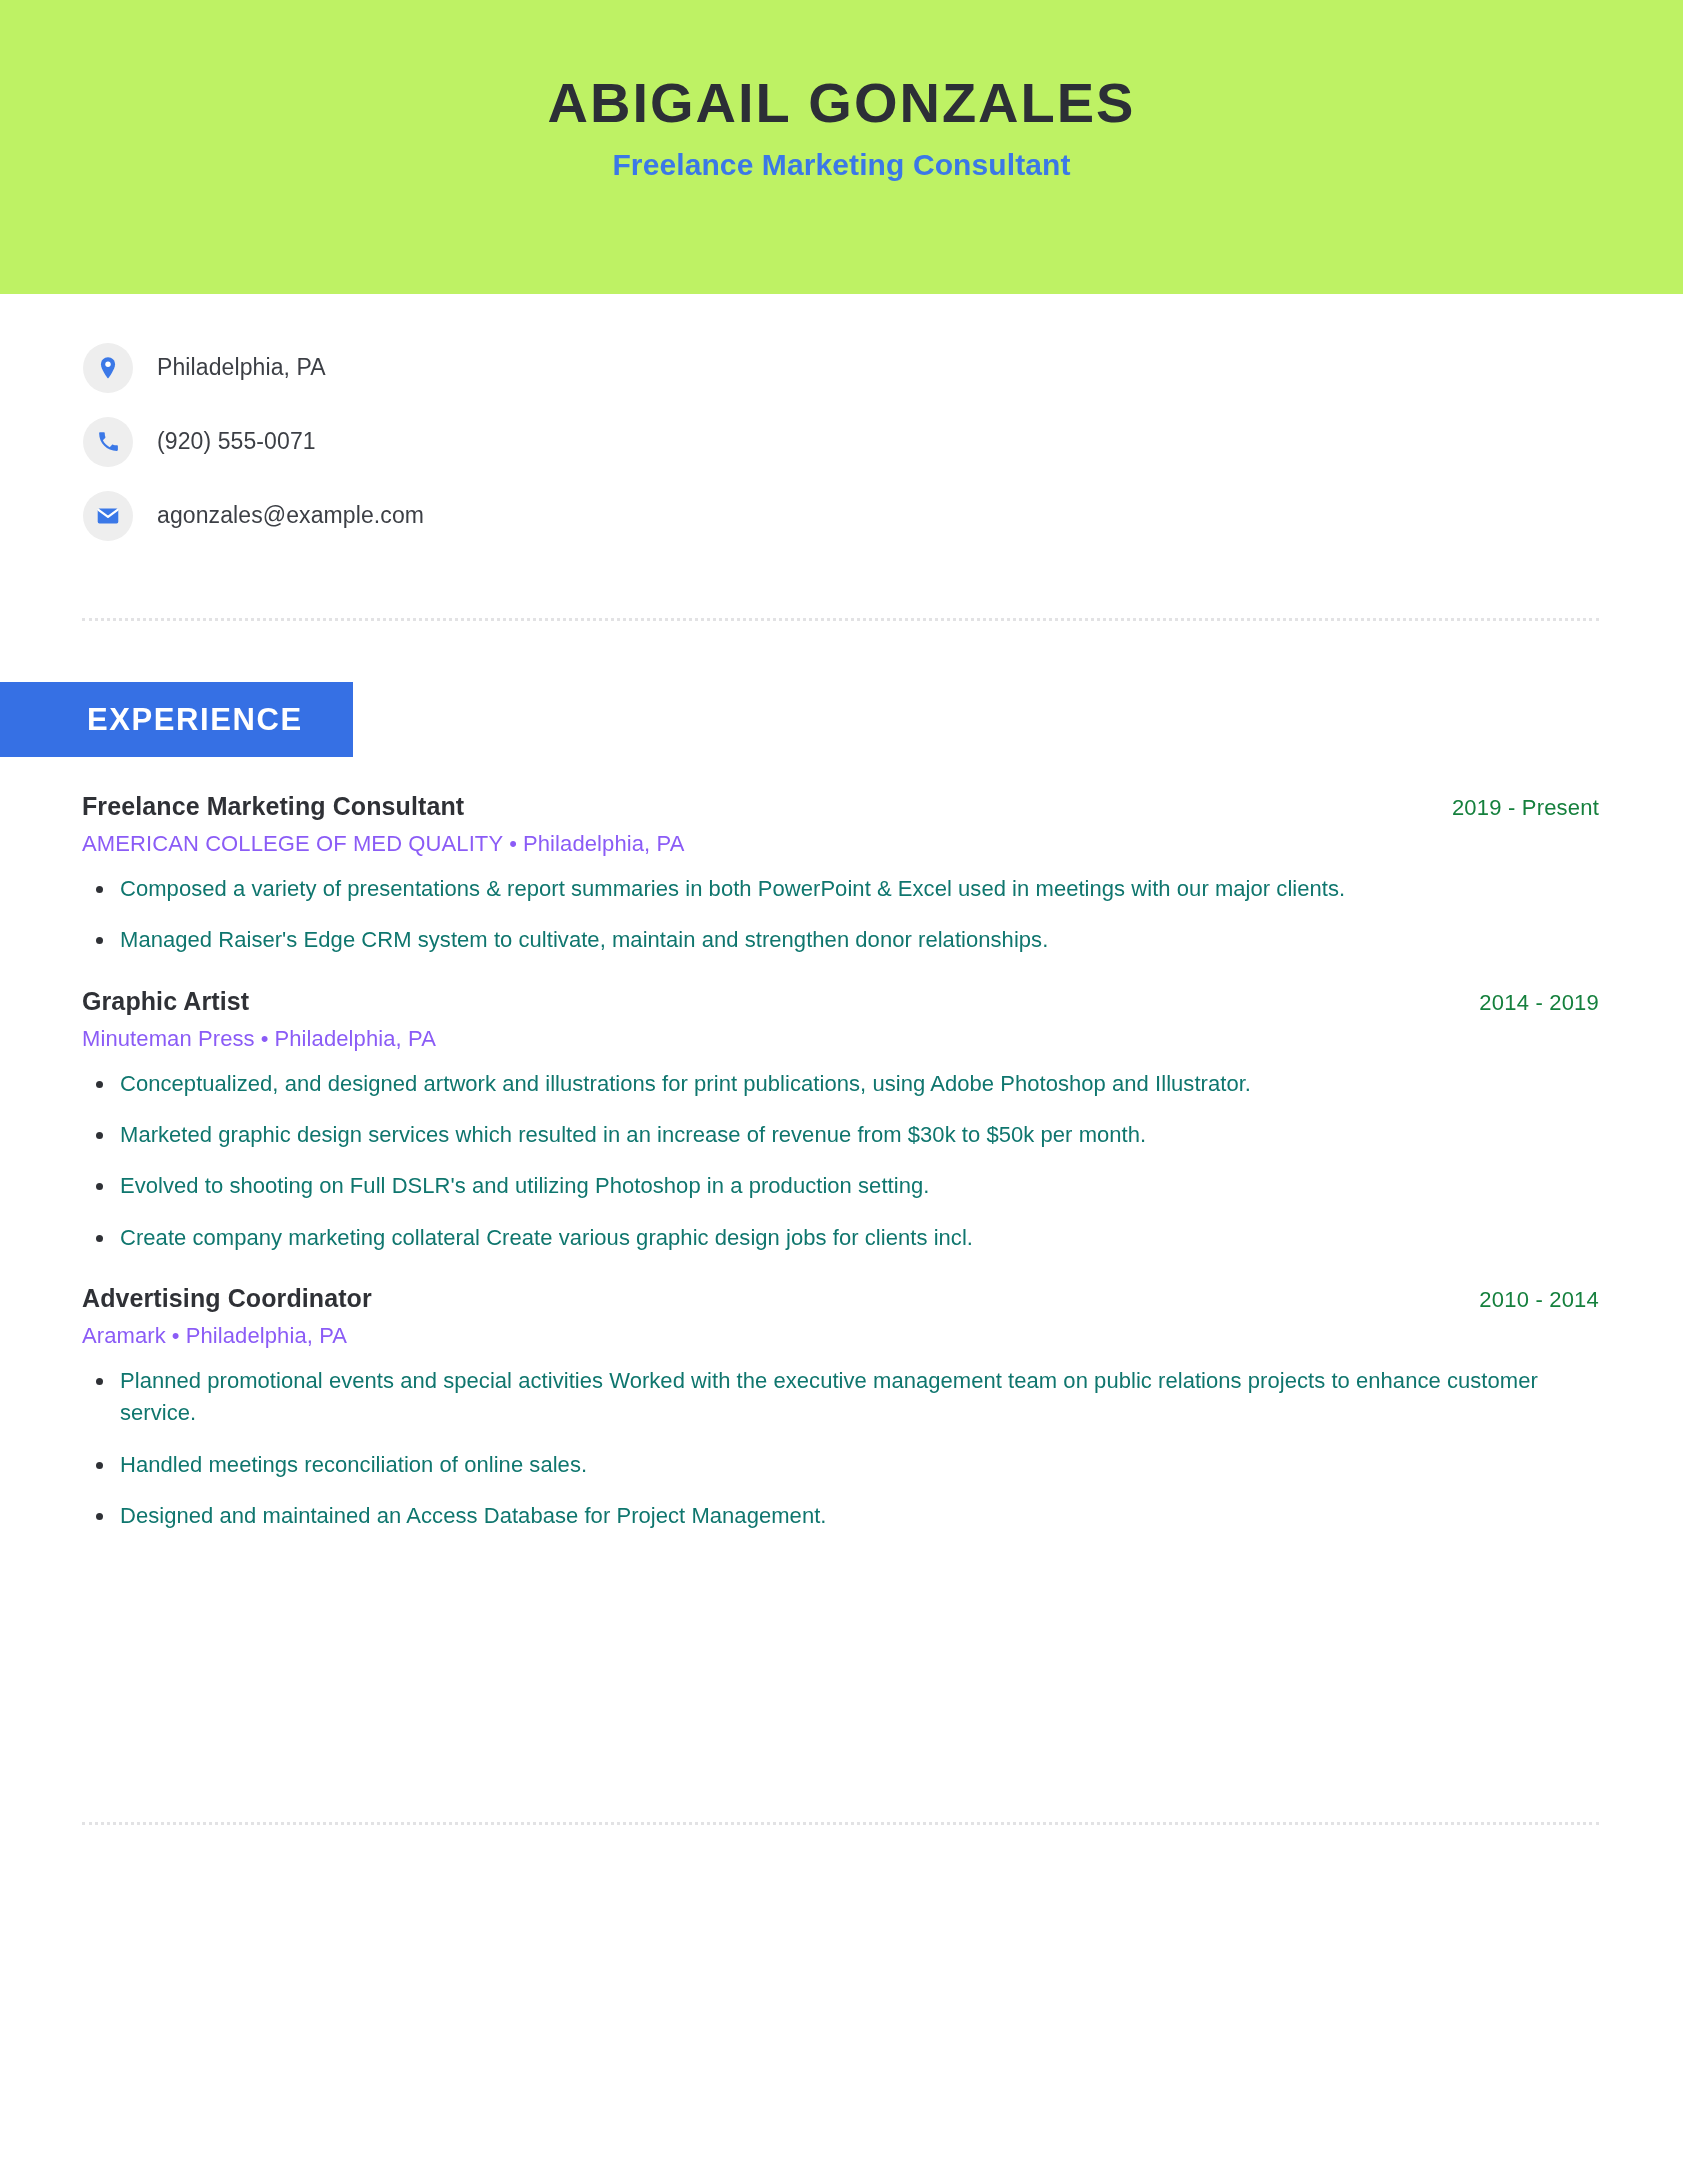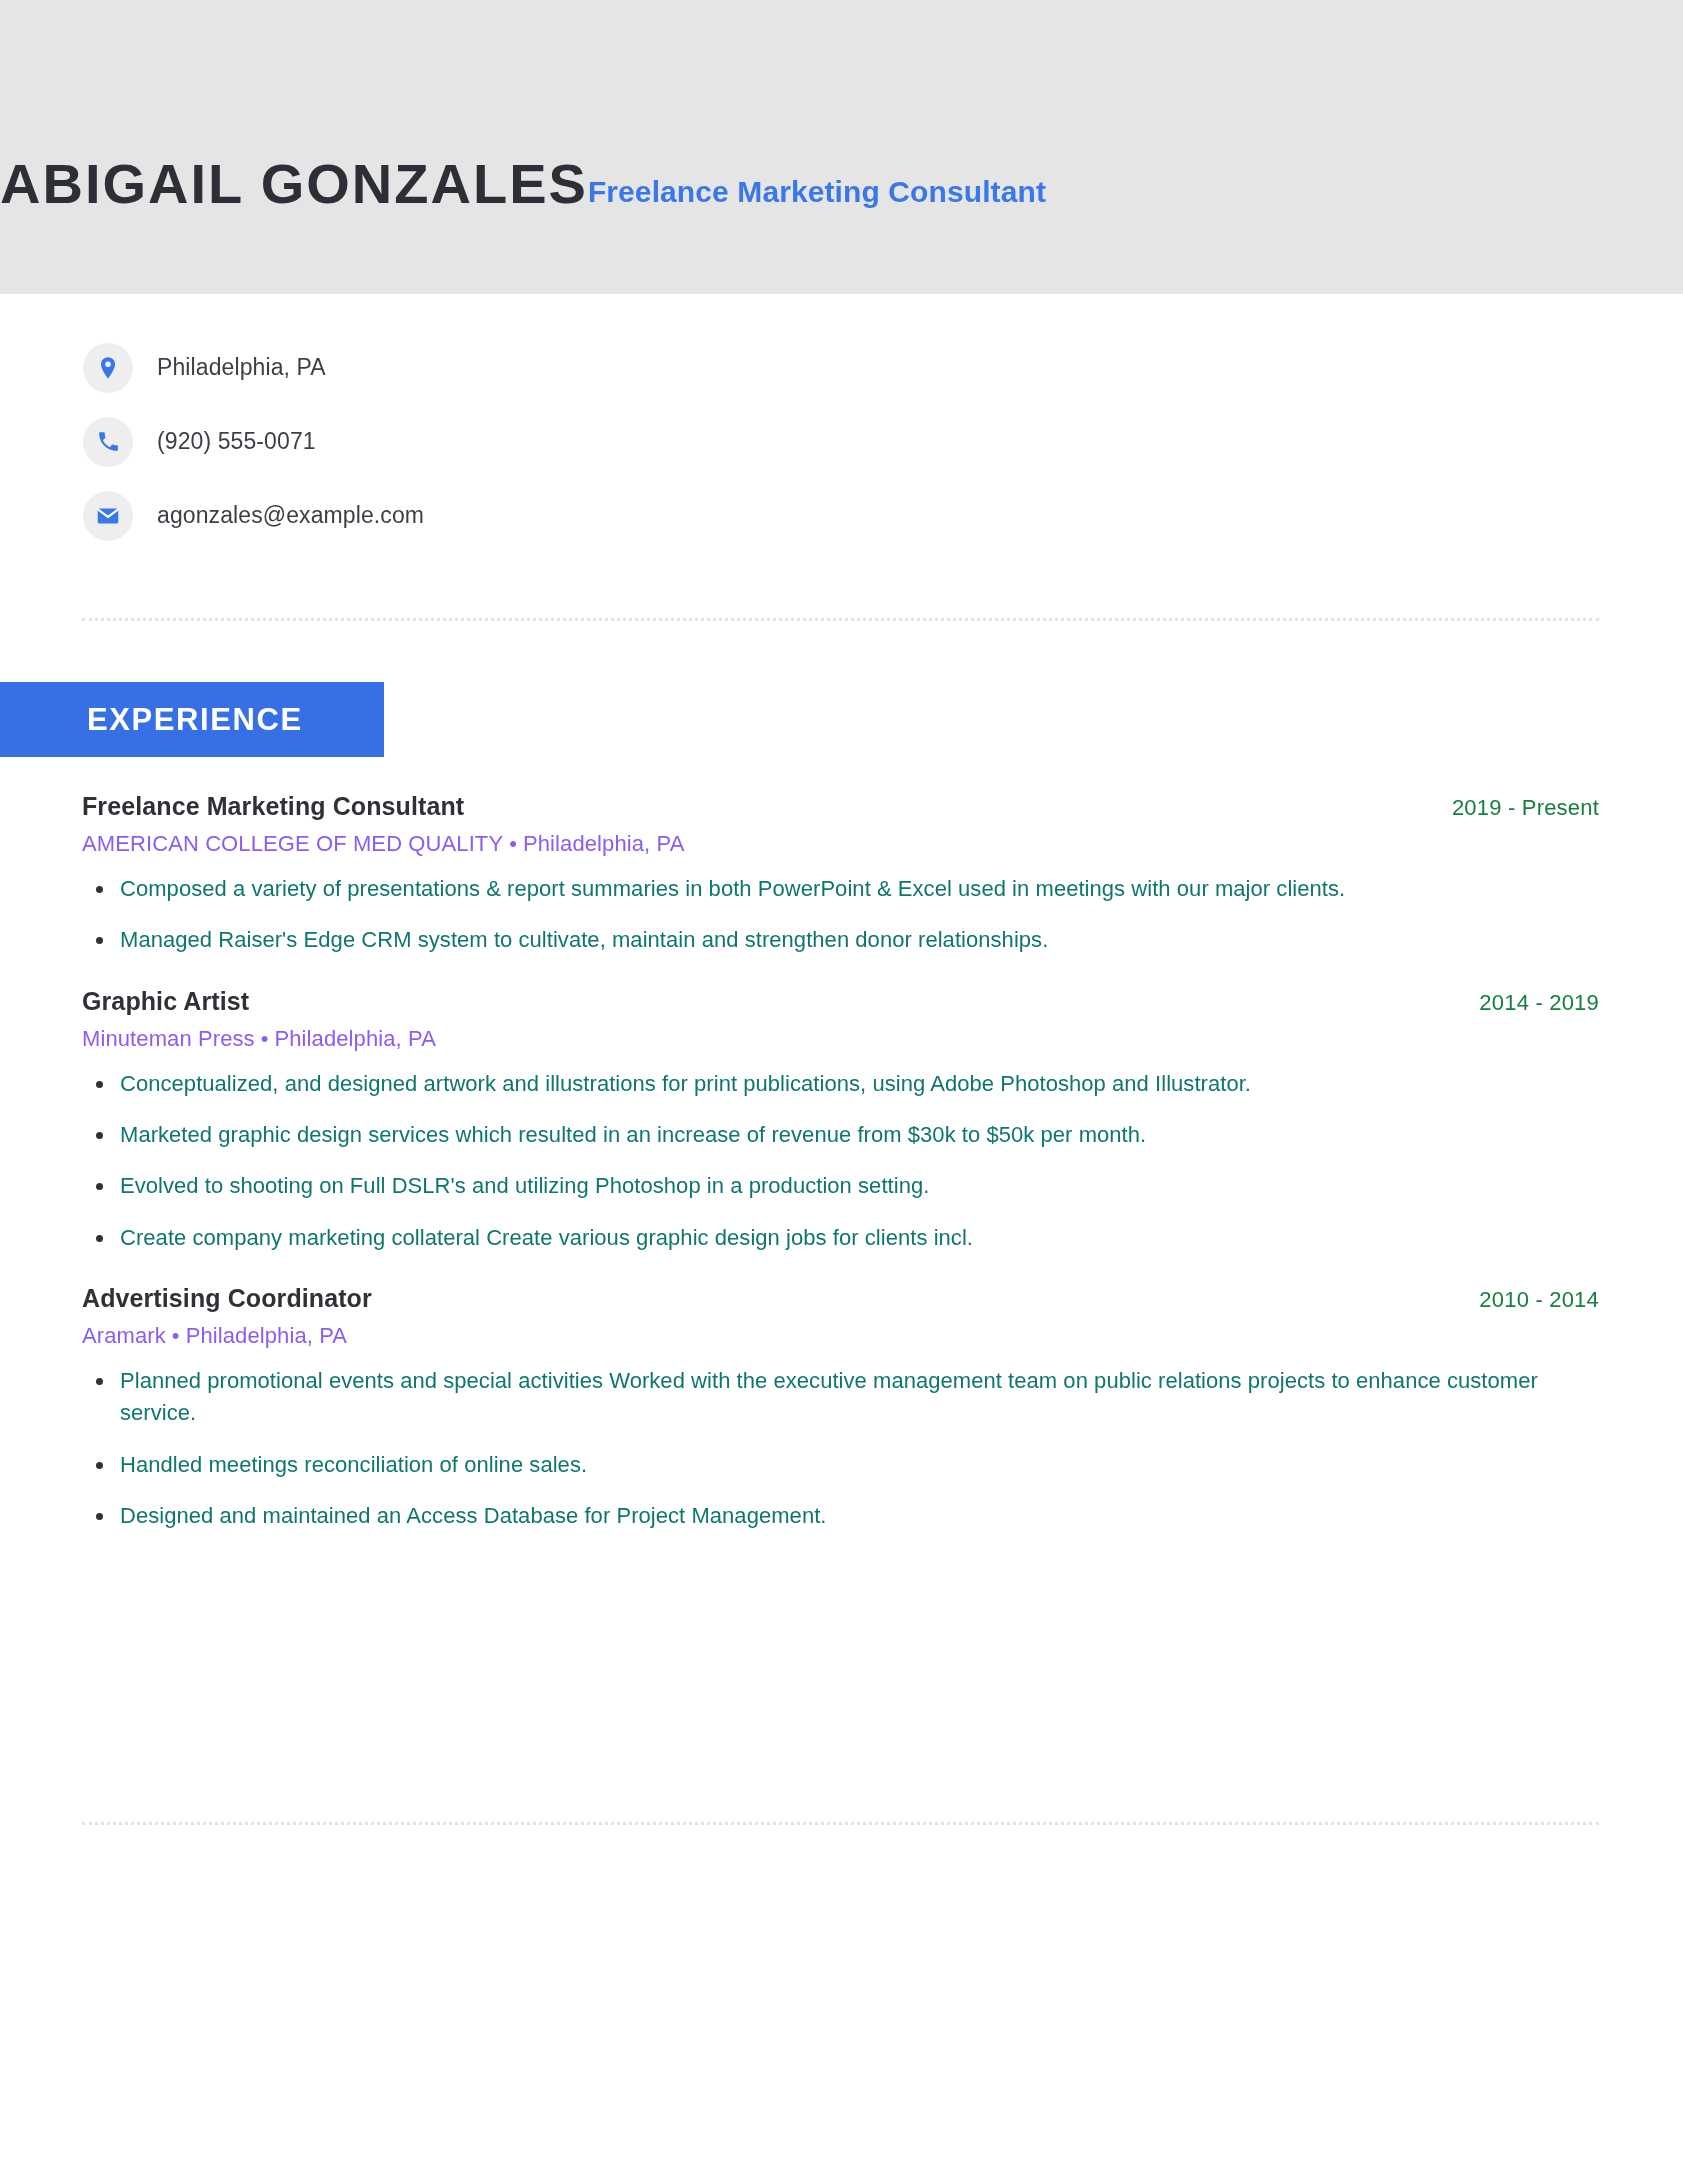--- a/index.html
+++ b/index.html
@@ -23,24 +23,24 @@
     overflow: hidden;
   }
 
   
   .header-band {
     position: absolute;
     top: 0;
     left: 0;
     width: 1683px;
     height: 294px;
-    background: #e5e5e5;
+    background: #bef264;
     box-sizing: border-box;
     display: flex;
-    flex-direction: row;
+    flex-direction: column;
     align-items: center;
     justify-content: flex-start;
     padding-top: 73px;
   }
   .candidate-name {
     font-size: 56px;
     font-weight: 700;
     letter-spacing: 2px;
     color: #2c2f36;
     line-height: 1.06;
@@ -98,21 +98,21 @@
     border-top: 3px dotted #e2e2e4;
   }
   .divider-top { top: 618px; }
   .divider-bottom { top: 1822px; }
 
   
   .section-badge {
     position: absolute;
     left: 0;
     top: 682px;
-    width: 384px;
+    width: 353px;
     height: 75px;
     background: #3670e4;
     display: flex;
     align-items: center;
     text-align: right;
   }
   .section-badge-label {
     margin-left: 87px;
     color: #ffffff;
     font-size: 31px;

